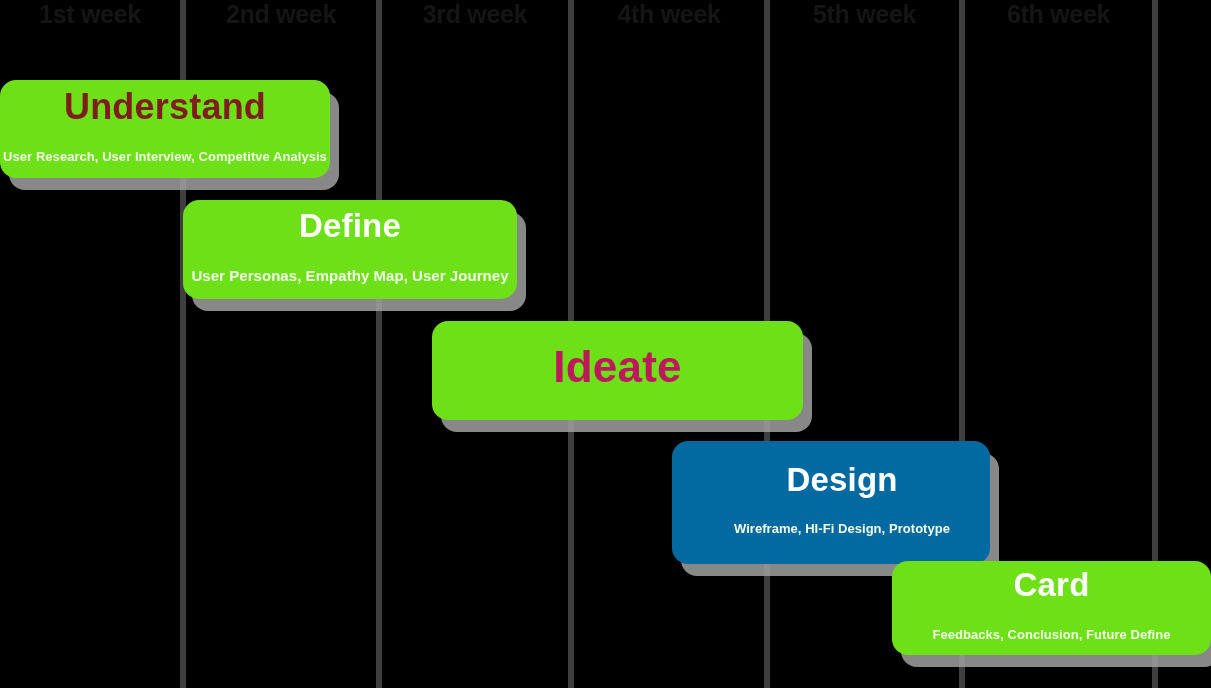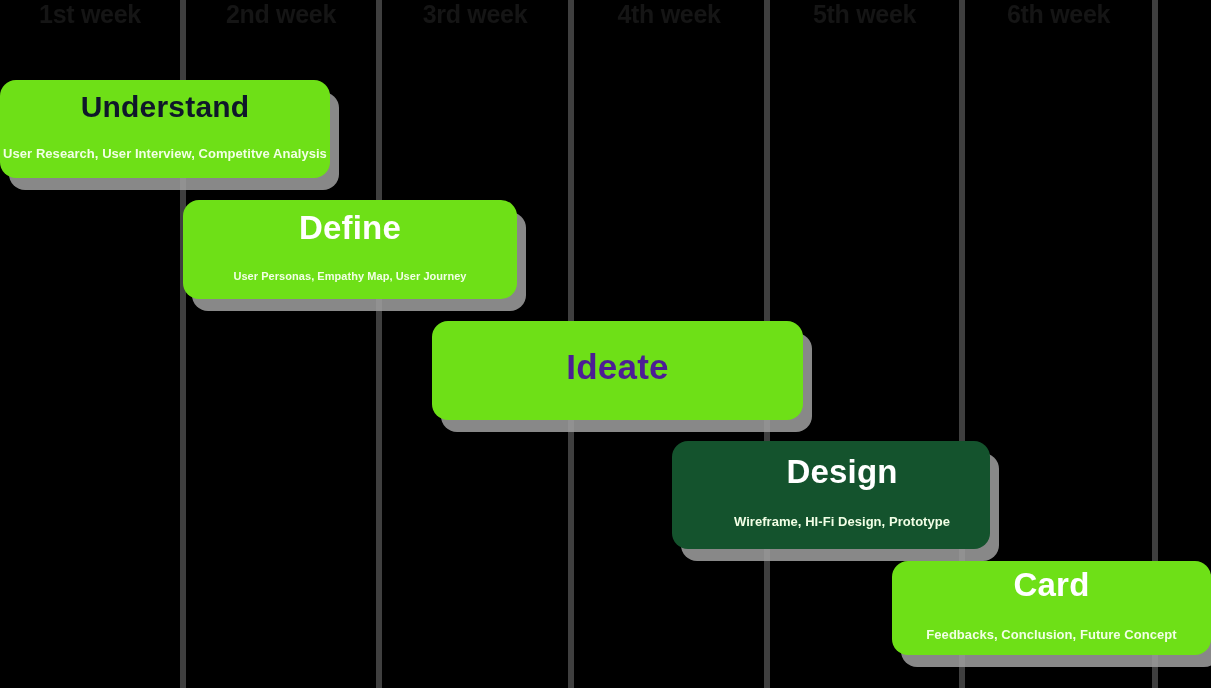--- a/index.html
+++ b/index.html
@@ -110,33 +110,33 @@
       <div class="week-header" style="left: 0px; width: 180px; color: rgb(21, 21, 21);">1st week</div>
       <div class="week-header" style="left: 186px; width: 190px; color: rgb(21, 21, 21);">2nd week</div>
       <div class="week-header" style="left: 382px; width: 186px; color: rgb(21, 21, 21);">3rd week</div>
       <div class="week-header" style="left: 574px; width: 190px; color: rgb(21, 21, 21);">4th week</div>
       <div class="week-header" style="left: 770px; width: 189px; color: rgb(21, 21, 21);">5th week</div>
       <div class="week-header" style="left: 965px; width: 187px; color: rgb(21, 21, 21);">6th week</div>
     </div>
 
   <div class="cards-layer">
       <div class="phase-card" style="left: 0px; top: 80px; width: 330px; height: 98px; background: rgb(110, 224, 23);">
-        <div class="phase-title" style="font-size: 30px; color: #0f172a;">Understand</div>
+        <div class="phase-title" style="font-size: 36px; color: #7f1d1d;">Understand</div>
         <div class="phase-subtitle" style="font-size: 13px;">User Research, User Interview, Competitve Analysis</div>
       </div>
       <div class="phase-card" style="left: 183px; top: 200px; width: 334px; height: 99px; background: rgb(110, 224, 23);">
         <div class="phase-title" style="font-size: 33px; color: rgb(255, 255, 255);">Define</div>
-        <div class="phase-subtitle" style="font-size: 11px;">User Personas, Empathy Map, User Journey</div>
+        <div class="phase-subtitle" style="font-size: 15px;">User Personas, Empathy Map, User Journey</div>
       </div>
       <div class="phase-card" style="left: 432px; top: 321px; width: 371px; height: 99px; background: rgb(110, 224, 23);">
-        <div class="phase-title" style="font-size: 35px; color: #4c1d95;">Ideate</div>
+        <div class="phase-title" style="font-size: 44px; color: #be185d;">Ideate</div>
       </div>
-      <div class="phase-card" style="left: 672px; top: 441px; width: 318px; height: 108px; background: #14532d; padding-left: 32px;">
+      <div class="phase-card" style="left: 672px; top: 441px; width: 318px; height: 123px; background: #0369a1; padding-left: 32px;">
         <div class="phase-title" style="font-size: 33px; color: rgb(255, 255, 255);">Design</div>
         <div class="phase-subtitle" style="font-size: 13px;">Wireframe, HI-Fi Design, Prototype</div>
       </div>
       <div class="phase-card" style="left: 892px; top: 561px; width: 319px; height: 94px; background: rgb(110, 224, 23);">
         <div class="phase-title" style="font-size: 33px; color: rgb(255, 255, 255);">Card</div>
-        <div class="phase-subtitle" style="font-size: 13px;">Feedbacks, Conclusion, Future Concept</div>
+        <div class="phase-subtitle" style="font-size: 13px;">Feedbacks, Conclusion, Future Define</div>
       </div>
     </div>
 
 </div>
 
 </body></html>

